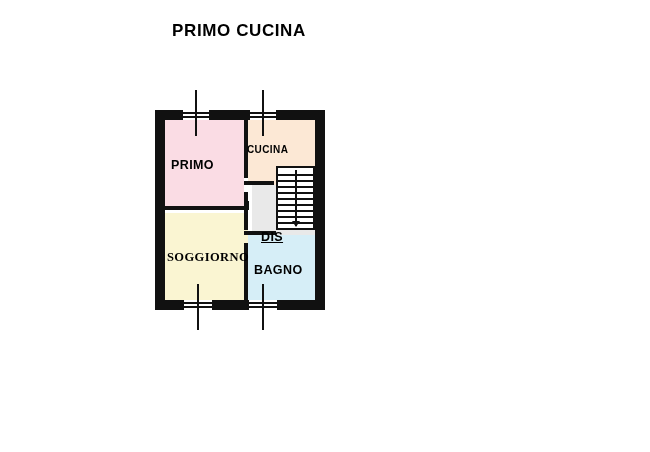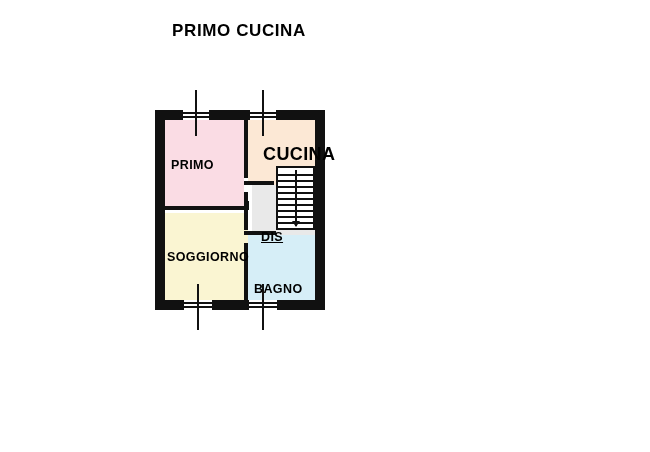--- a/index.html
+++ b/index.html
@@ -75,24 +75,24 @@
     line-height: 1;
   }
 
   #room-camera      { left: 15px;  top: 32px;  width: 79px;  height: 87px; }
   #room-cucina      { left: 98px;  top: 32px;  width: 67px;  height: 65px; }
   #room-soggiorno   { left: 15px;  top: 125px; width: 83px;  height: 87px; }
   #room-dis         { left: 102px; top: 97px;  width: 63px;  height: 115px; }
   #room-bagno       { left: 98px;  top: 147px; width: 67px;  height: 65px; }
 
   #label-camera     { left: 21px;  top: 71px;  font-size: 12.5px; letter-spacing: .4px; }
-  #label-cucina     { left: 113px; top: 57px;  font-size: 18px; letter-spacing: .4px; }
-  #label-soggiorno  { left: 17px;  top: 163px; font-size: 12.5px; letter-spacing: .4px; }
+  #label-cucina     { left: 97px; top: 57px;  font-size: 10px; letter-spacing: .4px; }
+  #label-soggiorno  { left: 17px;  top: 163px; font-size: 12.5px; letter-spacing: .4px; font-family: Liberation Serif, serif; }
   #label-dis        { left: 111px; top: 143px; font-size: 12.5px; letter-spacing: .4px; text-decoration: underline; }
-  #label-bagno      { left: 104px; top: 176px; font-size: 12.5px; letter-spacing: .4px; margin-top: 19px; }
+  #label-bagno      { left: 104px; top: 176px; font-size: 12.5px; letter-spacing: .4px; }
 
   
   .wall {
     position: absolute;
     background: #111111;
   }
   
   #wall-camera-cucina    { left: 94px;  top: 32px;  width: 4px;  height: 58px; }
   
   #wall-camera-cucina-b  { left: 94px;  top: 104px; width: 4px;  height: 17px; }

